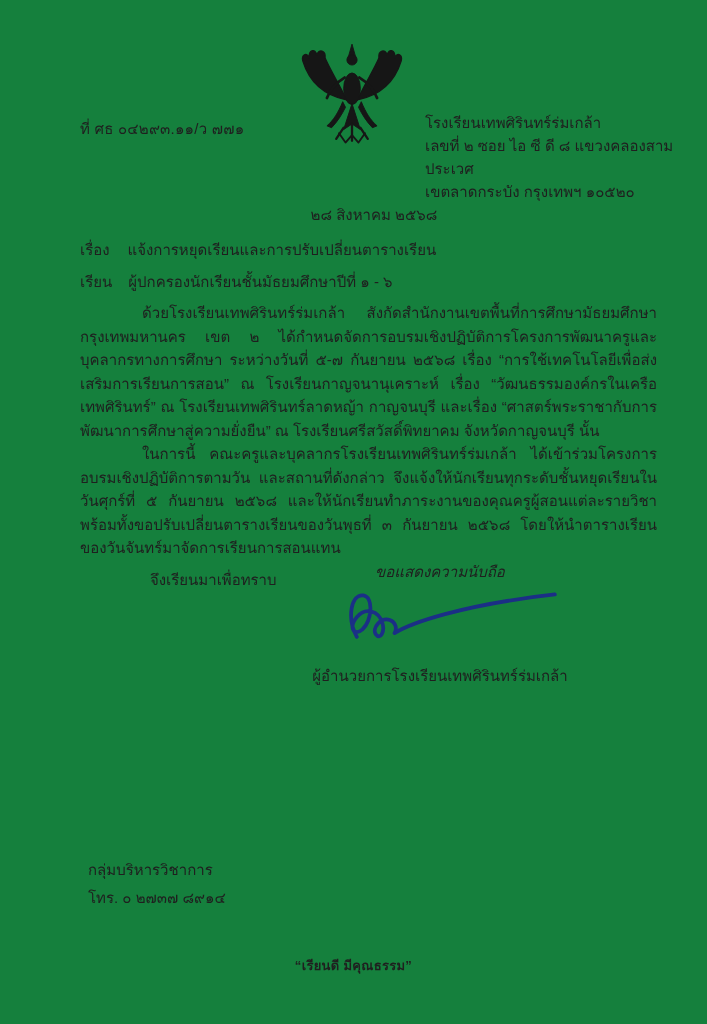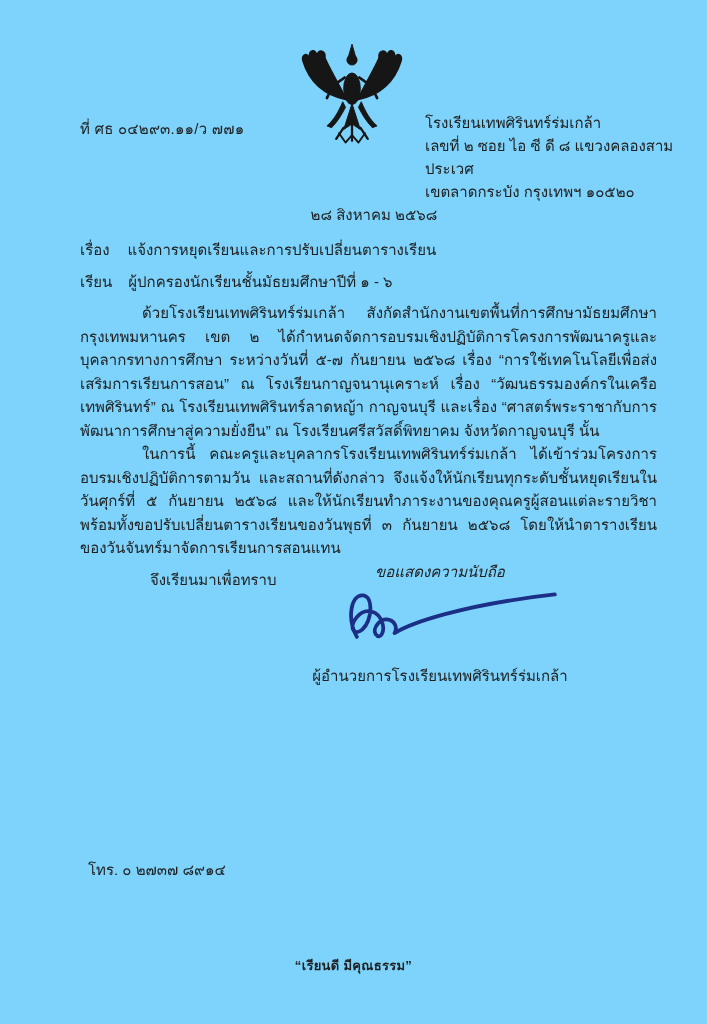--- a/index.html
+++ b/index.html
@@ -1,19 +1,19 @@
 <!DOCTYPE html>
 <html lang="th"><head>
 <meta charset="utf-8">
 <style>
   html,body{margin:0;padding:0;background:#ffffff;}
   .page{
     position:relative;
     width:707px;height:1024px;
-    background:#7dd3fc;
+    background:#15803d;
     font-family:"Liberation Sans",sans-serif;
     color:#1f1f1f;
     font-size:15px;
     overflow:hidden;
   }
   .abs{position:absolute;}
   .emblem{left:287px;top:42px;width:130px;height:112px;}
   .doc-number{left:80px;top:117px;letter-spacing:.2px;}
   .school-block{left:425px;top:111px;line-height:23px;}
   .date-line{left:0;top:203px;width:707px;text-align:center;padding-left:41px;box-sizing:border-box;}
@@ -93,18 +93,19 @@
 
   <div class="abs signature">
     <svg viewBox="0 0 240 70" width="240" height="66" aria-hidden="true">
       <path d="M18 54 C 7 34, 12 8, 25 10 C 36 12, 34 36, 24 46 C 15 54, 9 44, 18 33 C 27 22, 41 26, 45 39 C 48 48, 43 58, 38 51 C 34 45, 43 33, 53 36 C 59 38, 61 45, 58 50 C 74 40, 128 20, 228 9" fill="none" stroke="#1b2f86" stroke-width="4" stroke-linecap="round" stroke-linejoin="round"></path>
     </svg>
   </div>
 
   <div class="abs signer-title">ผู้อำนวยการโรงเรียนเทพศิรินทร์ร่มเกล้า</div>
 
   <div class="abs footer-block">
+    <div>กลุ่มบริหารวิชาการ</div>
     <div>โทร. ๐ ๒๗๓๗ ๘๙๑๔</div>
   </div>
 
   <div class="abs slogan">“เรียนดี มีคุณธรรม”</div>
 
 </div>
 
 </body></html>

